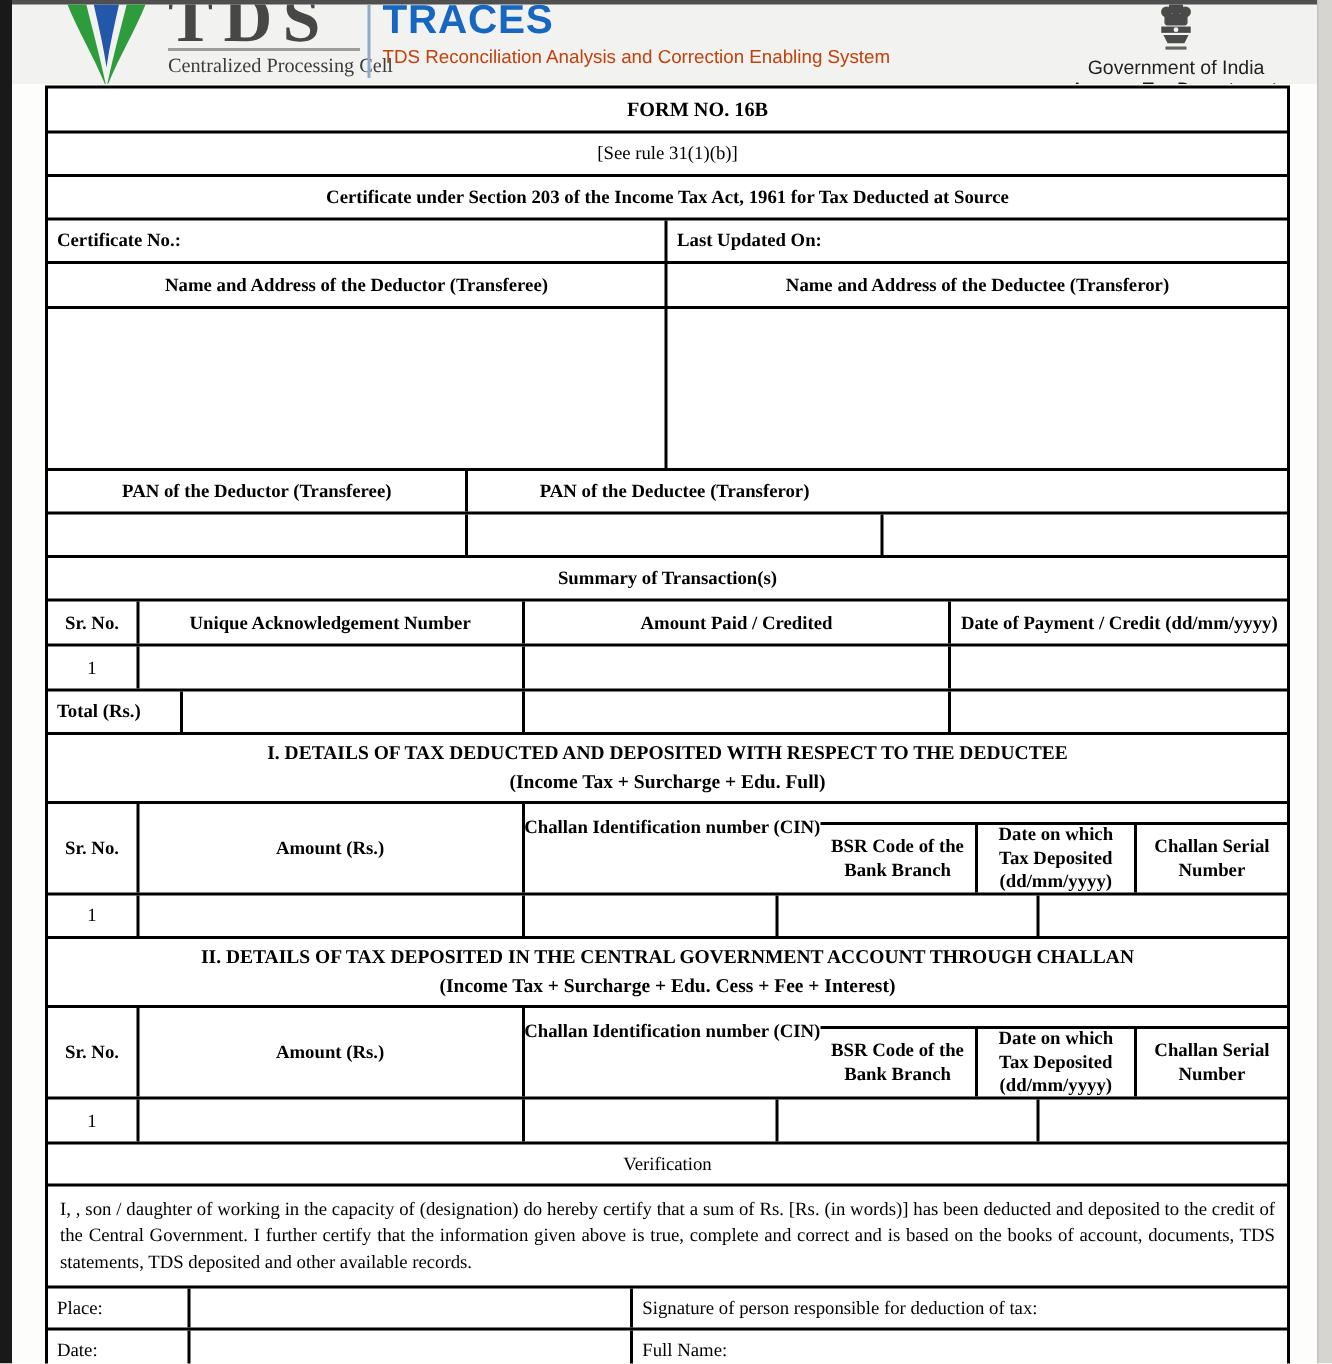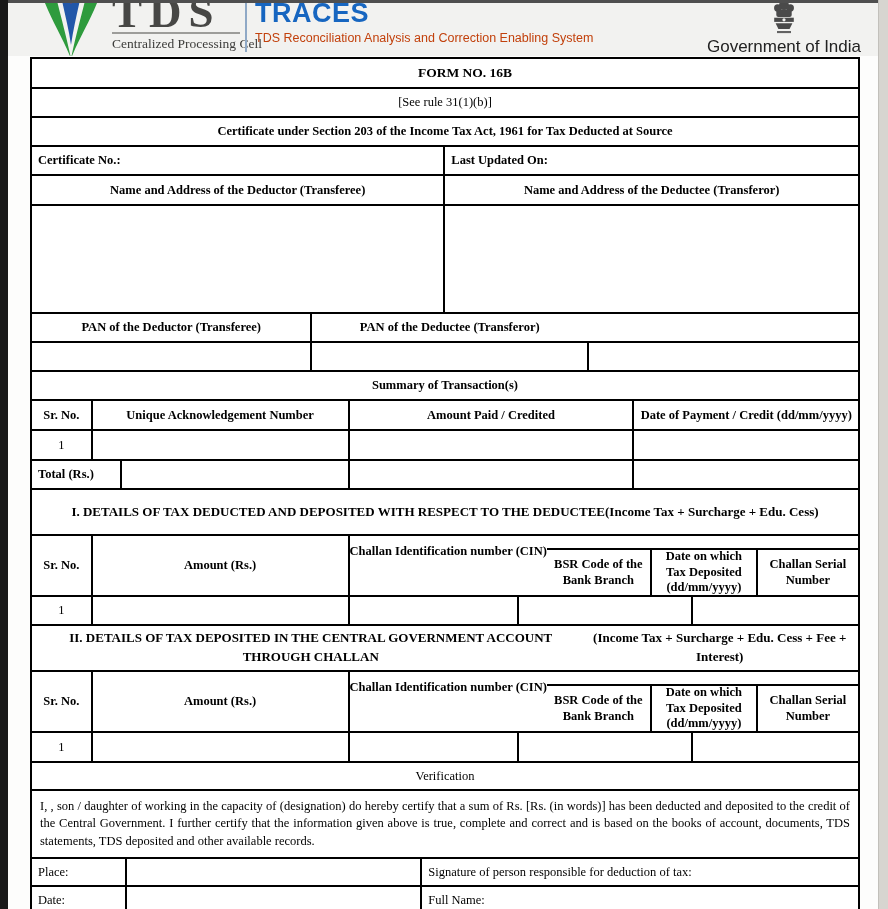--- a/index.html
+++ b/index.html
@@ -14,33 +14,33 @@
   .banner { position:absolute; left:0; top:0; width:888px; height:56px; background:#f2f2f0; border-top:3px solid #4f4f4f; overflow:hidden; z-index:5; }
   .tds-logo { position:absolute; left:34px; top:-22px; width:74px; height:80px; }
   .tds-title { position:absolute; left:112px; top:-17px; font-size:45px; font-weight:600; letter-spacing:7px; color:#474745; }
   .tds-underline { position:absolute; left:112px; top:29px; width:128px; height:2px; background:#9d9d9a; }
   .tds-sub { position:absolute; left:112px; top:33px; font-size:13.5px; color:#3c3c3a; }
   .banner-sep { position:absolute; left:245px; top:0; width:2px; height:49px; background:#8fa9c6; }
   .traces-title { position:absolute; left:255px; top:-5px; font-family:"Liberation Sans",sans-serif; font-size:27px; font-weight:bold; color:#1766c0; letter-spacing:0.5px; }
   .traces-sub { position:absolute; left:255px; top:28px; font-family:"Liberation Sans",sans-serif; font-size:12.5px; color:#c2410c; }
   .govt { position:absolute; left:694px; top:0; width:180px; text-align:center; font-family:"Liberation Sans",sans-serif; }
   .emblem { display:block; margin:-6px auto 0; width:28px; height:40px; }
-  .govt-l1 { font-size:17px; color:#222; margin-top:0px; }
+  .govt-l1 { font-size:13px; color:#222; margin-top:0px; }
   .govt-l2 { font-size:12px; font-weight:bold; color:#111; }
 
   
   .form { position:absolute; left:30px; top:57px; width:830px; border:2px solid #000; background:#fff; font-size:12.5px; z-index:10; }
   .row { display:flex; border-top:2px solid #000; }
   .row:first-child { border-top:none;margin-left:40px; }
   .c { display:flex; align-items:center; justify-content:center; text-align:center; border-left:2px solid #000; padding:1px 4px; min-width:0; }
   .c:first-child { border-left:none; }
   .c.left { justify-content:flex-start; text-align:left; padding-left:6px; }
   .c.topleft { align-items:flex-start; justify-content:flex-start; text-align:left; padding:4px 6px; }
   .b { font-weight:bold; }
-  .stack { flex-direction:row; justify-content:center; line-height:1.45; }
+  .stack { flex-direction:column; justify-content:center; line-height:1.45; }
   .title-lg { font-size:13.5px; }
   .title-md { font-size:13px; }.h28{height:28px}.h29{height:29px}.h30{height:30px}
   .h46{height:46px}.h61{height:61px}.h68{height:68px}.h108{height:108px}
 
   .w71{width:7.1%}.w311{width:31.1%}.w345{width:34.5%}.w273{width:27.3%}
   .w337{width:33.7%}.w335{width:33.5%}.w328{width:32.8%}
   .w498{width:49.8%}.w502{width:50.2%}
   .w112{width:11.2%}.w358{width:35.8%}.w530{width:53%}
 
   .cingroup { width:61.8%; display:flex; flex-direction:row; border-left:2px solid #000; }
@@ -143,21 +143,21 @@
   <div class="row h29">
     <div class="c left b" style="width:10.7%">Total (Rs.)</div>
     <div class="c" style="width:27.5%"></div>
     <div class="c w345"></div>
     <div class="c w273"></div>
   </div>
 
   <div class="row h46">
       <div class="c stack b title-md" style="width:100%">
     <div>I. DETAILS OF TAX DEDUCTED AND DEPOSITED WITH RESPECT TO THE DEDUCTEE</div>
-    <div>(Income Tax + Surcharge + Edu. Cess)</div>
+    <div>(Income Tax + Surcharge + Edu. Full)</div>
   </div>
     </div>
   <div class="row h61">
     <div class="c b w71">Sr. No.</div>
     <div class="c b w311">Amount (Rs.)</div>
     <div class="cingroup">
       <div class="cintop b">Challan Identification number (CIN)</div>
       <div class="cinbot">
         <div class="c b wb1">BSR Code of the Bank Branch</div>
         <div class="c b wb2">Date on which Tax Deposited (dd/mm/yyyy)</div>

